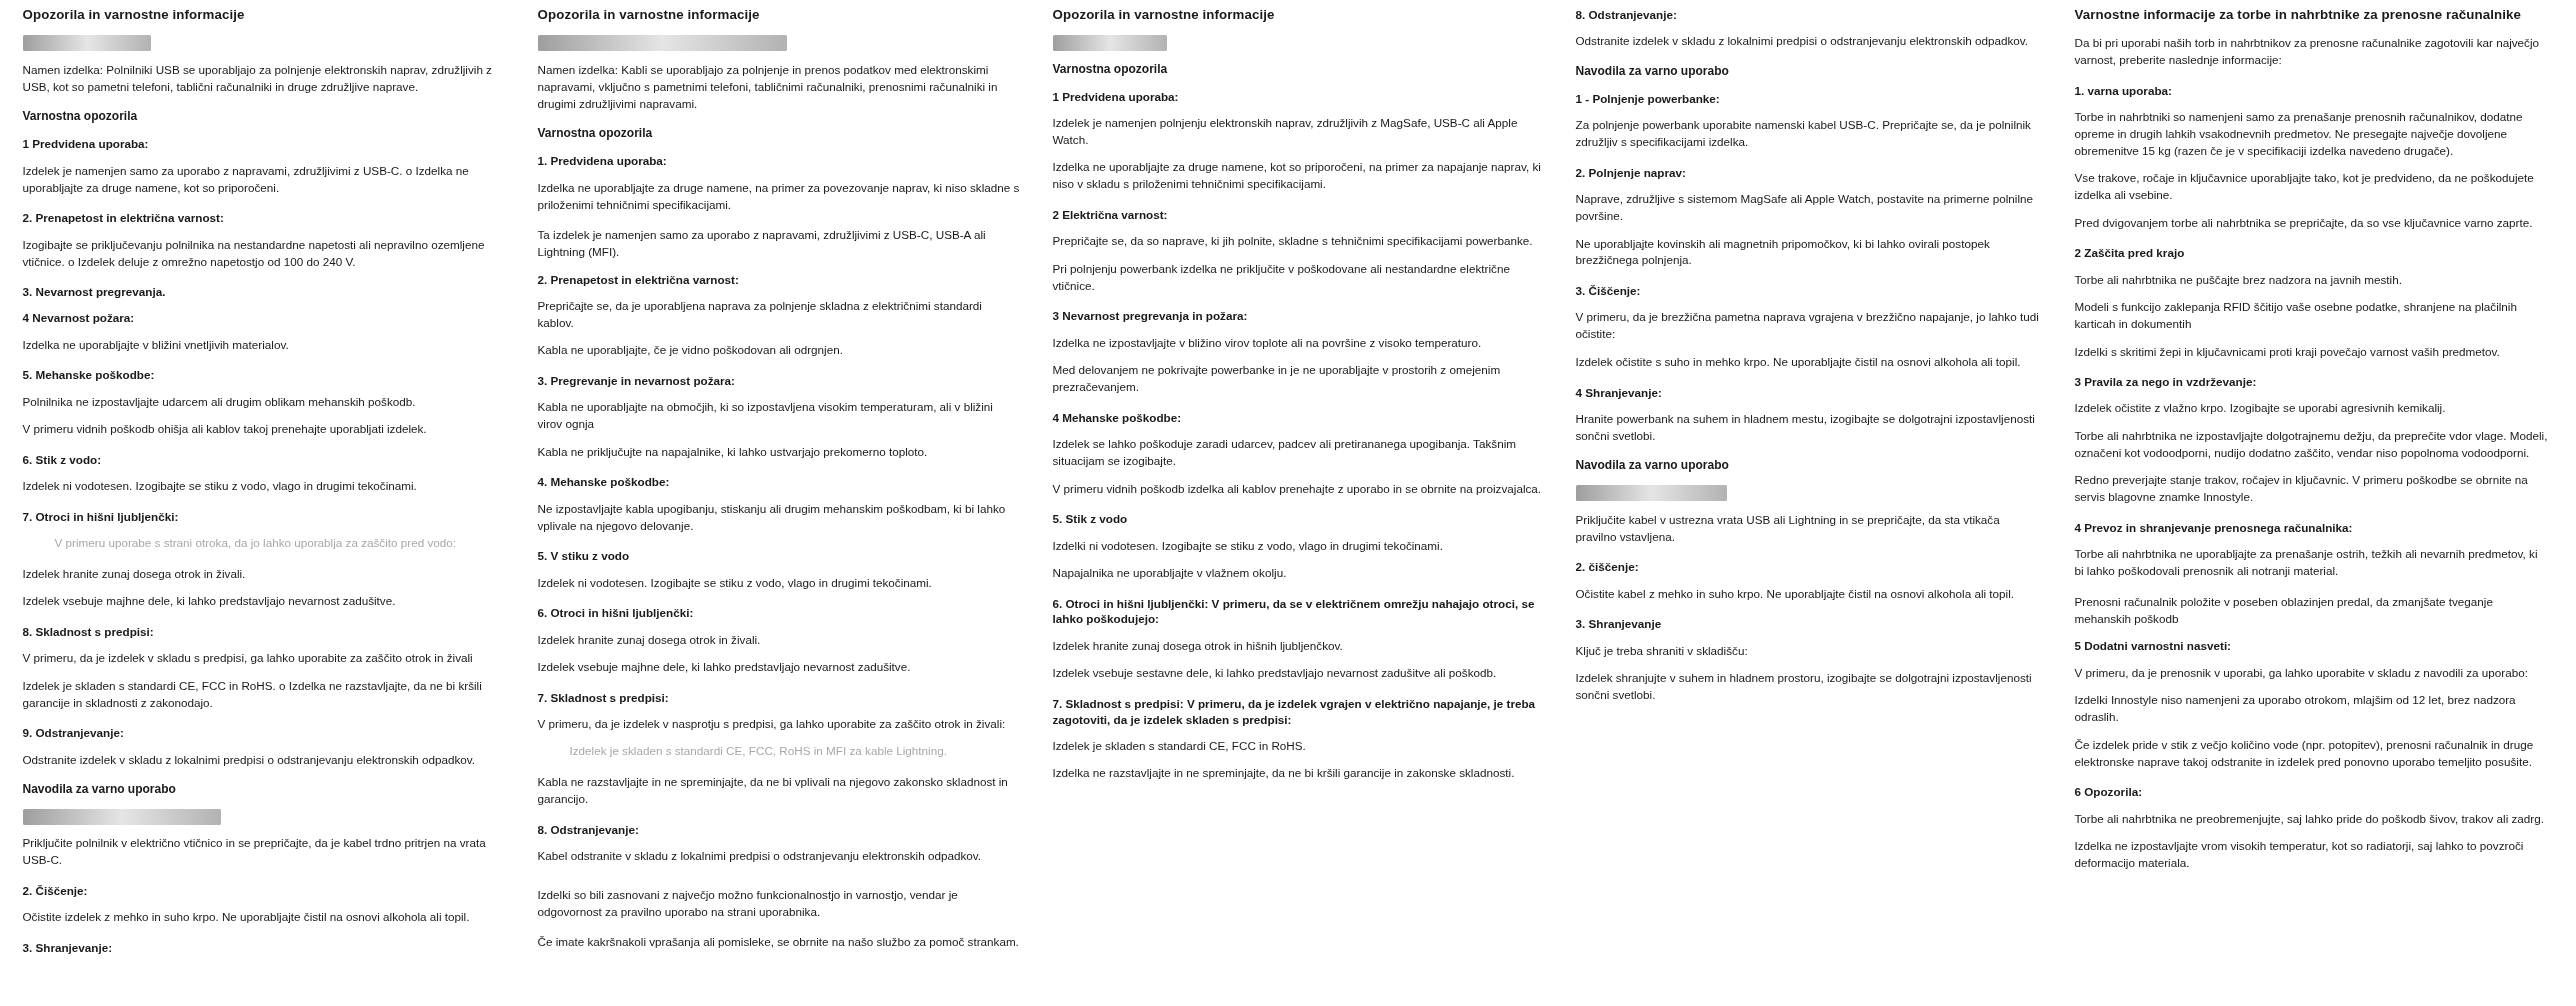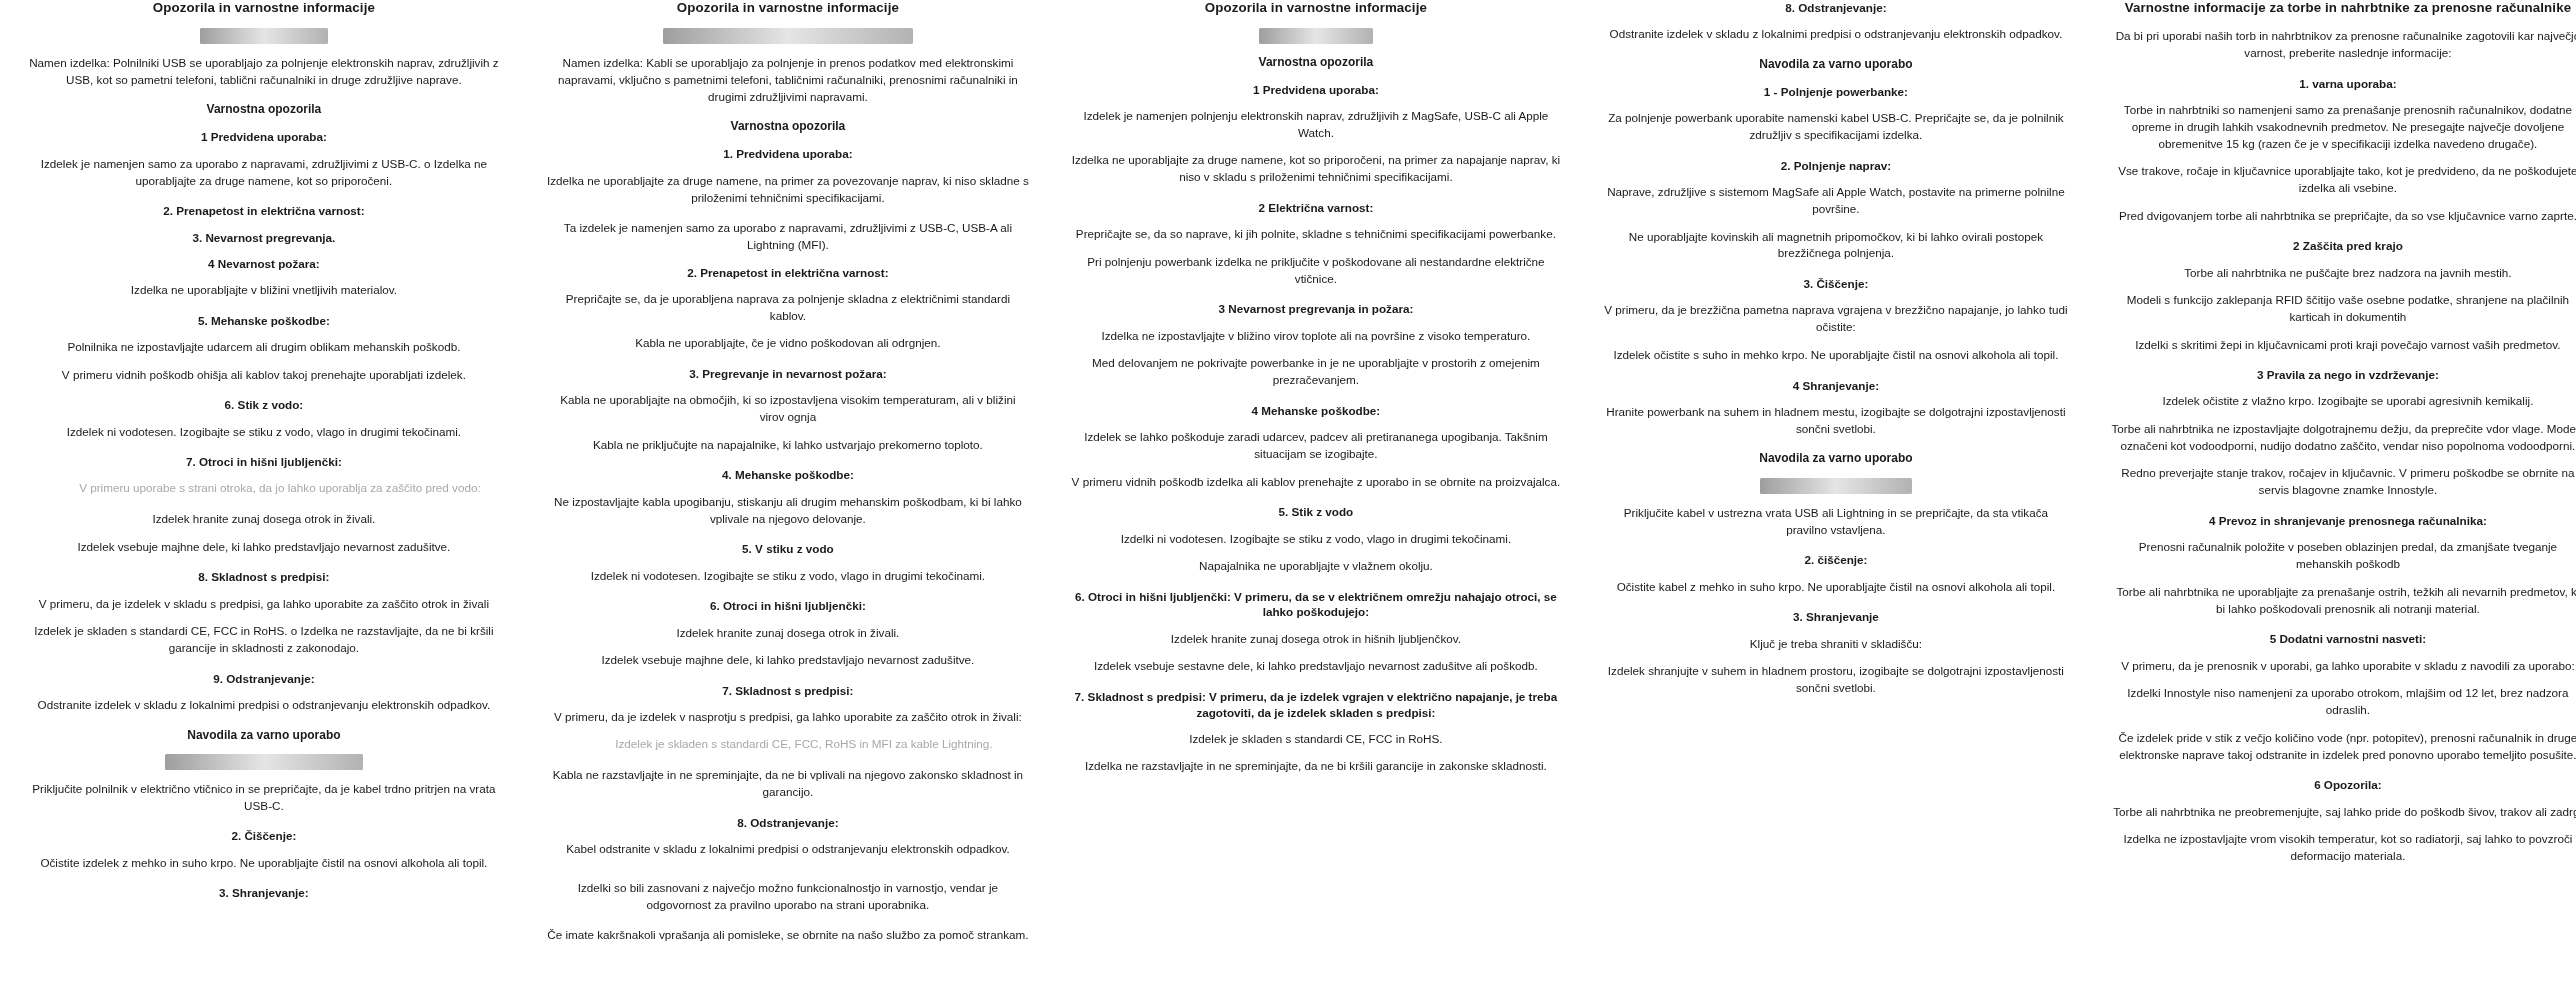--- a/index.html
+++ b/index.html
@@ -13,23 +13,22 @@
     font-family: "Liberation Sans", sans-serif;
     color: #1a1a1a;
     overflow: hidden;
   }
   .sheet {
     display: flex;
     flex-direction: row;
     width: 2576px;
     height: 1006px;
     box-sizing: border-box;
-    padding: 0 8px 0 8px;
-    gap: 9px;
-    text-align: center;
+    padding: 7px 8px 0 8px;
+    gap: 0;
   }
   .col {
     box-sizing: border-box;
     padding: 0 17.7px 0 14.5px;
     flex: 0 0 auto;
   }
   .col-1 { width: 515px; }
   .col-2 { width: 515px; }
   .col-3 { width: 523px; }
   .col-4 { width: 499px; }
@@ -85,20 +84,21 @@
 <div class="sheet">
 
   <div class="col col-1">
     <div class="h-main">Opozorila in varnostne informacije</div>
     <div class="prod"><span class="smear">Izdelek: polnilnac USB</span></div>
     <div class="para">Namen izdelka: Polnilniki USB se uporabljajo za polnjenje elektronskih naprav, združljivih z USB, kot so pametni telefoni, tablični računalniki in druge združljive naprave.</div>
     <div class="sec">Varnostna opozorila</div>
     <div class="sub">1 Predvidena uporaba:</div>
     <div class="para">Izdelek je namenjen samo za uporabo z napravami, združljivimi z USB-C. o Izdelka ne uporabljajte za druge namene, kot so priporočeni.</div>
     <div class="sub">2. Prenapetost in električna varnost:</div>
+    <div class="para">Izogibajte se priključevanju polnilnika na nestandardne napetosti ali nepravilno ozemljene vtičnice. o Izdelek deluje z omrežno napetostjo od 100 do 240 V.</div>
     <div class="sub">3. Nevarnost pregrevanja.</div>
     <div class="sub">4 Nevarnost požara:</div>
     <div class="para">Izdelka ne uporabljajte v bližini vnetljivih materialov.</div>
     <div class="sub">5. Mehanske poškodbe:</div>
     <div class="para tight">Polnilnika ne izpostavljajte udarcem ali drugim oblikam mehanskih poškodb.</div>
     <div class="para">V primeru vidnih poškodb ohišja ali kablov takoj prenehajte uporabljati izdelek.</div>
     <div class="sub">6. Stik z vodo:</div>
     <div class="para">Izdelek ni vodotesen. Izogibajte se stiku z vodo, vlago in drugimi tekočinami.</div>
     <div class="sub">7. Otroci in hišni ljubljenčki:</div>
     <div class="para blurline">V primeru uporabe s strani otroka, da jo lahko uporablja za zaščito pred vodo:</div>
@@ -210,22 +210,22 @@
     <div class="para">Pred dvigovanjem torbe ali nahrbtnika se prepričajte, da so vse ključavnice varno zaprte.</div>
     <div class="sub">2 Zaščita pred krajo</div>
     <div class="para tight">Torbe ali nahrbtnika ne puščajte brez nadzora na javnih mestih.</div>
     <div class="para tight">Modeli s funkcijo zaklepanja RFID ščitijo vaše osebne podatke, shranjene na plačilnih karticah in dokumentih</div>
     <div class="para">Izdelki s skritimi žepi in ključavnicami proti kraji povečajo varnost vaših predmetov.</div>
     <div class="sub">3 Pravila za nego in vzdrževanje:</div>
     <div class="para tight">Izdelek očistite z vlažno krpo. Izogibajte se uporabi agresivnih kemikalij.</div>
     <div class="para tight">Torbe ali nahrbtnika ne izpostavljajte dolgotrajnemu dežju, da preprečite vdor vlage. Modeli, označeni kot vodoodporni, nudijo dodatno zaščito, vendar niso popolnoma vodoodporni.</div>
     <div class="para">Redno preverjajte stanje trakov, ročajev in ključavnic. V primeru poškodbe se obrnite na servis blagovne znamke Innostyle.</div>
     <div class="sub">4 Prevoz in shranjevanje prenosnega računalnika:</div>
+    <div class="para">Torbe ali nahrbtnika ne uporabljajte za prenašanje ostrih, težkih ali nevarnih predmetov, ki bi lahko poškodovali prenosnik ali notranji material.</div>
     <div class="para tight">Prenosni računalnik položite v poseben oblazinjen predal, da zmanjšate tveganje mehanskih poškodb</div>
-    <div class="para">Torbe ali nahrbtnika ne uporabljajte za prenašanje ostrih, težkih ali nevarnih predmetov, ki bi lahko poškodovali prenosnik ali notranji material.</div>
     <div class="sub">5 Dodatni varnostni nasveti:</div>
     <div class="para tight">V primeru, da je prenosnik v uporabi, ga lahko uporabite v skladu z navodili za uporabo:</div>
     <div class="para tight">Izdelki Innostyle niso namenjeni za uporabo otrokom, mlajšim od 12 let, brez nadzora odraslih.</div>
     <div class="para">Če izdelek pride v stik z večjo količino vode (npr. potopitev), prenosni računalnik in druge elektronske naprave takoj odstranite in izdelek pred ponovno uporabo temeljito posušite.</div>
     <div class="sub">6 Opozorila:</div>
     <div class="para tight">Torbe ali nahrbtnika ne preobremenjujte, saj lahko pride do poškodb šivov, trakov ali zadrg.</div>
     <div class="para">Izdelka ne izpostavljajte vrom visokih temperatur, kot so radiatorji, saj lahko to povzroči deformacijo materiala.</div>
   </div>
 
 </div>

